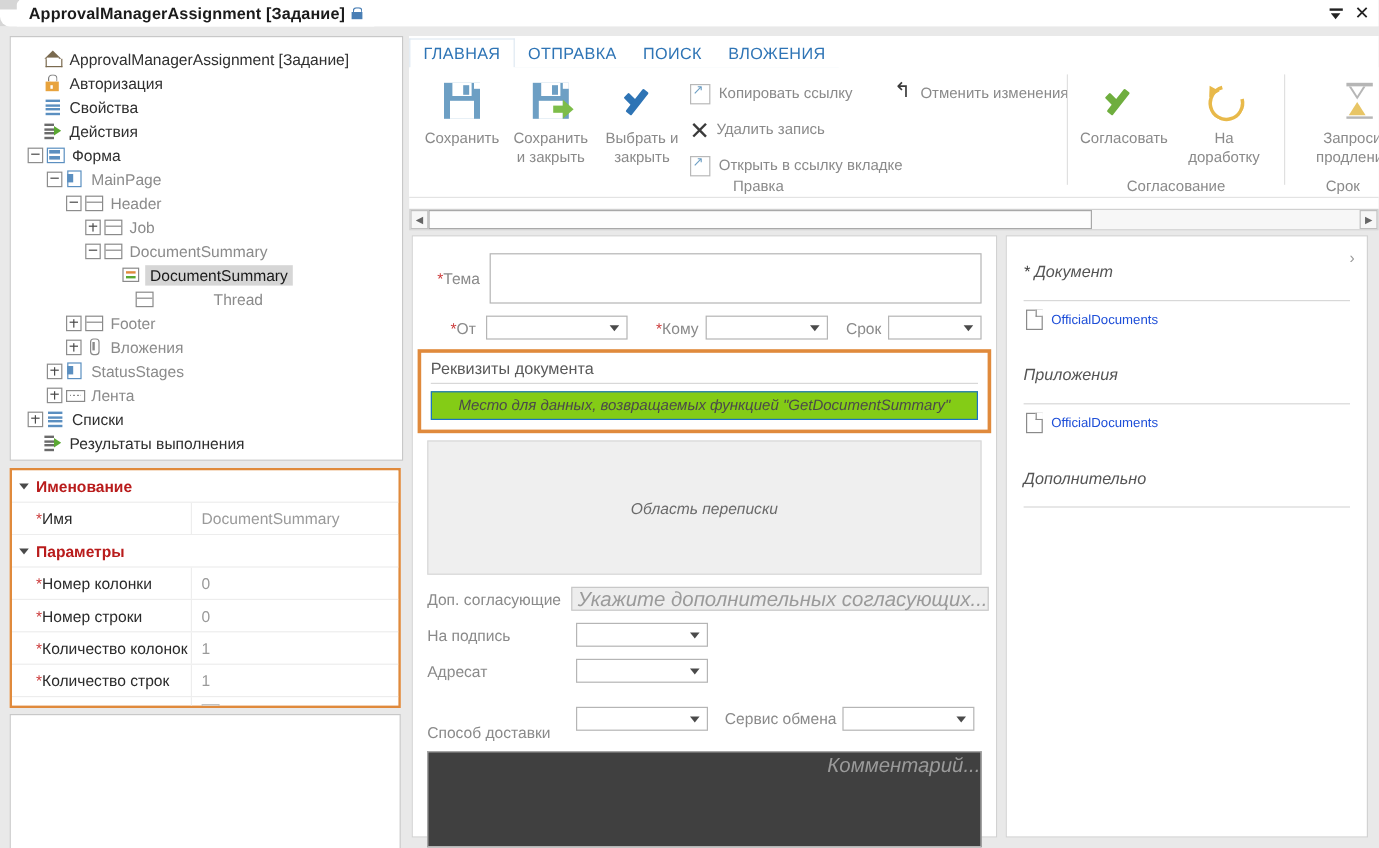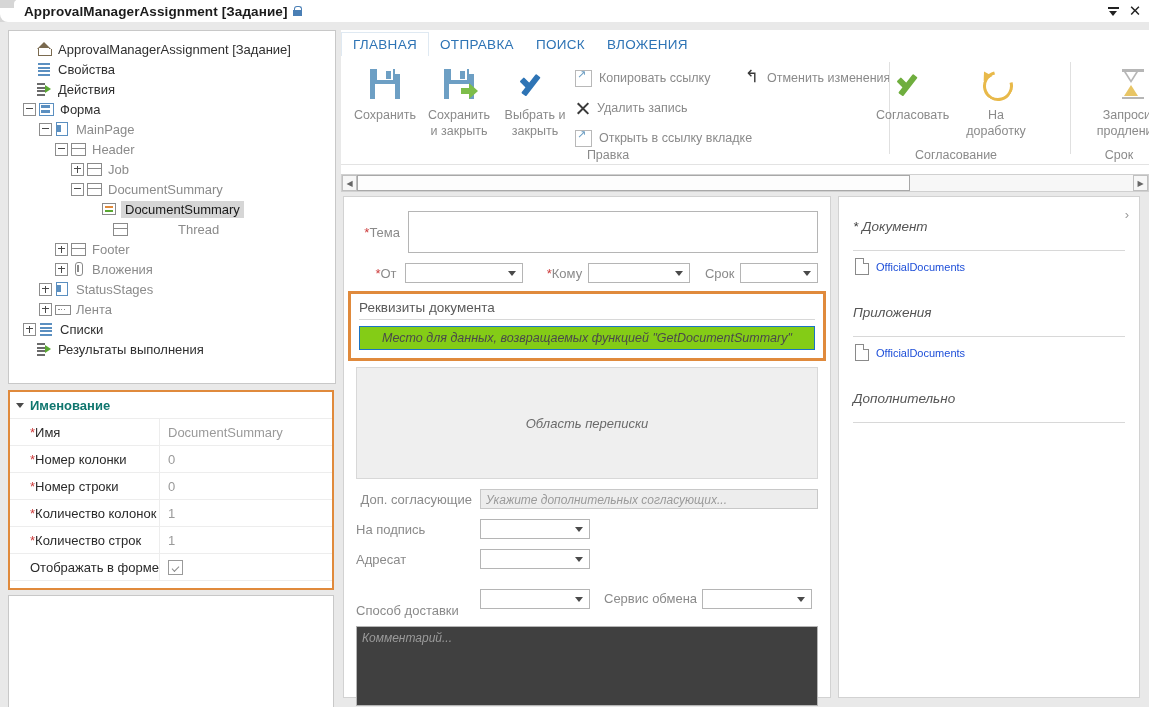--- a/index.html
+++ b/index.html
@@ -90,21 +90,21 @@
   .ic-clip i{position:absolute;left:1.3px;top:2px;width:1.3px;height:7px;background:#8a8a8a;}
   .ic-tape{position:absolute;left:0px;top:3px;width:14px;height:8px;border:1.3px solid #8a8a8a;}
   .ic-tape i{position:absolute;left:2px;top:2.5px;width:9px;height:1.5px;
              background:repeating-linear-gradient(90deg,#8a8a8a 0 1.5px,transparent 1.5px 3px);}
 
   
   .props{position:absolute;left:0;top:360px;width:326px;height:200px;
          background:#fff;border:2px solid #e08a3c;box-sizing:border-box;overflow:hidden;}
   .prow{display:flex;height:26px;align-items:stretch;border-bottom:1px solid #ededed;}
   .prow.cat{background:#fff;}
-  .pcat{display:flex;align-items:center;font-weight:bold;color:#0f766e;padding-left:6px;font-size:13px;}
+  .pcat{display:flex;align-items:center;font-weight:bold;color:#b91c1c;padding-left:6px;font-size:13px;}
   .ptri{width:0;height:0;border-left:4px solid transparent;border-right:4px solid transparent;
         border-top:5px solid #4a4a4a;margin-right:6px;}
   .pname{width:150px;display:flex;align-items:center;padding-left:20px;box-sizing:border-box;
          color:#2a2a2a;font-size:13px;border-right:1px solid #ededed;}
   .star{color:#cc3b3b;}
   .pval{flex:1;display:flex;align-items:center;padding-left:8px;color:#9a9a9a;font-size:13px;
         position:relative;}
   .pcheck{width:13px;height:13px;border:1px solid #9a9a9a;background:#fff;position:relative;}
   .pcheck:after{content:"";position:absolute;left:3px;top:5px;width:4px;height:2px;
                 border-left:1.6px solid #8a8a8a;border-bottom:1.6px solid #8a8a8a;
@@ -195,22 +195,22 @@
   .combo:after{content:"";position:absolute;right:6px;top:50%;margin-top:-2px;width:0;height:0;
                border-left:4.5px solid transparent;border-right:4.5px solid transparent;border-top:5px solid #4a4a4a;}
   .reqgroup{margin:8px 4px 0 4px;border:3px solid #e08a3c;padding:6px 8px 8px 8px;}
   .reqtitle{font-size:13.5px;color:#5a5a5a;padding-bottom:4px;border-bottom:1px solid #d8d8d8;}
   .reqbox{margin-top:6px;border:1.6px solid #1a73c4;height:22px;display:flex;align-items:center;
           justify-content:center;background:#84cc16;}
   .reqbox span{font-style:italic;font-size:12.5px;color:#4a4a4a;}
   .chatarea{margin:6px 12px 0 12px;height:110px;background:#efefef;border:1px solid #d8d8d8;
             display:flex;align-items:center;justify-content:center;}
   .chatarea span{font-style:italic;font-size:13px;color:#6a6a6a;}
-  .ph{font-style:italic;color:#9a9a9a;font-size:12px;padding-left:5px;line-height:20px;
-      white-space:nowrap;overflow:hidden;}
+  .ph{font-style:italic;color:#9a9a9a;font-size:17px;padding-left:5px;line-height:20px;
+      white-space:nowrap;overflow:hidden;text-align:right;}
   .cmt{margin:8px 12px 0 12px;height:78px;border:1px solid #b5b5b5;background:#404040;}
   .cmt .ph{line-height:18px;padding-top:2px;}
 
   
   .right{position:absolute;left:838px;top:196px;width:302px;height:502px;
          background:#fff;border:1px solid #d2d2d2;box-sizing:border-box;padding:10px 14px;}
   .sec-title{font-size:13.5px;color:#555;padding-bottom:16px;border-bottom:1px solid #d8d8d8;
              margin-top:12px;font-style:italic;}
   .sec-title .fstar{color:#3a3a3a;}
   .docrow{display:flex;align-items:center;gap:7px;padding:7px 0 6px 2px;}
@@ -253,20 +253,29 @@
       <div class="tree" id="tree">
           <div class="tnode" style="padding-left: 8px;">
             <span class="expander none"></span>
             <span class="ico ic-home">
               <i></i>
             </span>
             <span class="tlabel">ApprovalManagerAssignment [Задание]</span>
           </div>
           <div class="tnode" style="padding-left: 8px;">
             <span class="expander none"></span>
+            <span class="ico ic-lock">
+              <b></b>
+              <i></i>
+              <u></u>
+            </span>
+            <span class="tlabel">Авторизация</span>
+          </div>
+          <div class="tnode" style="padding-left: 8px;">
+            <span class="expander none"></span>
             <span class="ico ic-list">
               <i></i>
               <i></i>
               <i></i>
               <i></i>
             </span>
             <span class="tlabel">Свойства</span>
           </div>
           <div class="tnode" style="padding-left: 8px;">
             <span class="expander none"></span>
@@ -412,20 +421,26 @@
               <span>Именование</span>
             </div>
           </div>
           <div class="prow">
             <div class="pname">
               <span class="star">*</span>
               <span>Имя</span>
             </div>
             <div class="pval">
               <span>DocumentSummary</span>
+            </div>
+          </div>
+          <div class="prow cat">
+            <div class="pcat">
+              <span class="ptri"></span>
+              <span>Параметры</span>
             </div>
           </div>
           <div class="prow">
             <div class="pname">
               <span class="star">*</span>
               <span>Номер колонки</span>
             </div>
             <div class="pval">
               <span>0</span>
             </div>
@@ -525,26 +540,26 @@
           <span class="slab">Удалить запись</span>
         </div>
         <div class="smbtn" style="left:234px;top:70px;">
           <span class="lnkico"></span>
           <span class="slab">Открыть в ссылку вкладке</span>
         </div>
         <div class="smbtn" style="left:404px;top:10px;">
           <span class="undoarrow"></span>
           <span class="slab">Отменить изменения</span>
         </div>
-        <div class="glabel" style="left:192px;width:150px;">Правка</div>
+        <div class="glabel" style="left:216px;width:150px;">Правка</div>
       </div>
 
       <div class="gsep" style="left:548px;"></div>
 
-      <div class="rgroup" style="left:525px;width:180px;">
+      <div class="rgroup" style="left:549px;width:180px;">
         <div class="bigbtn" style="left:10px;">
           <div class="bico">
               <div class="tick green"></div>
             </div>
           <div class="blab">Согласовать</div>
         </div>
         <div class="bigbtn" style="left:94px;">
           <div class="bico">
             <div class="undo">
                 <div class="ring"></div>

